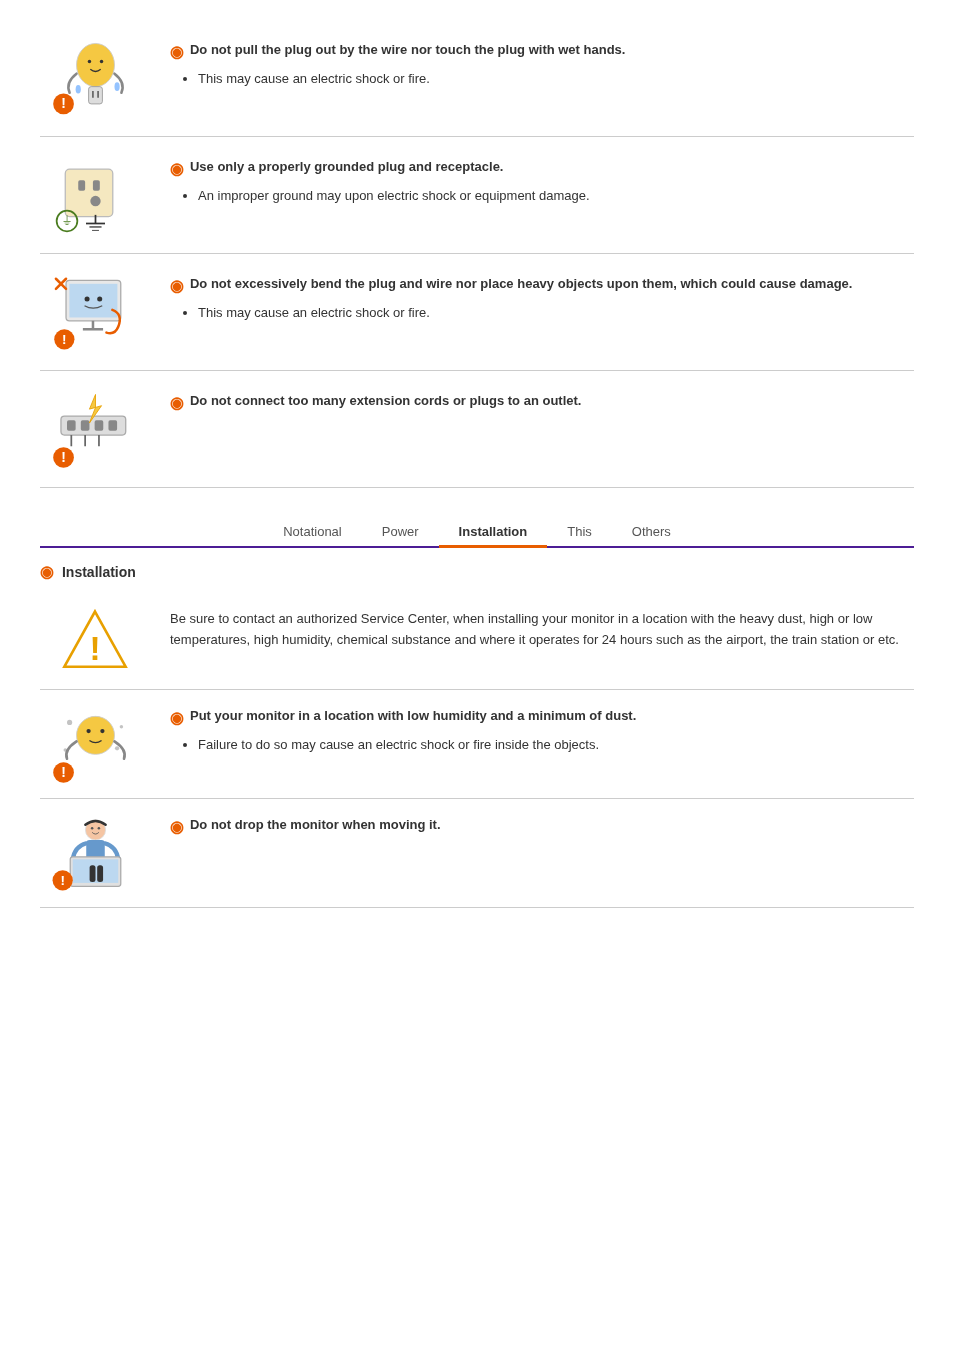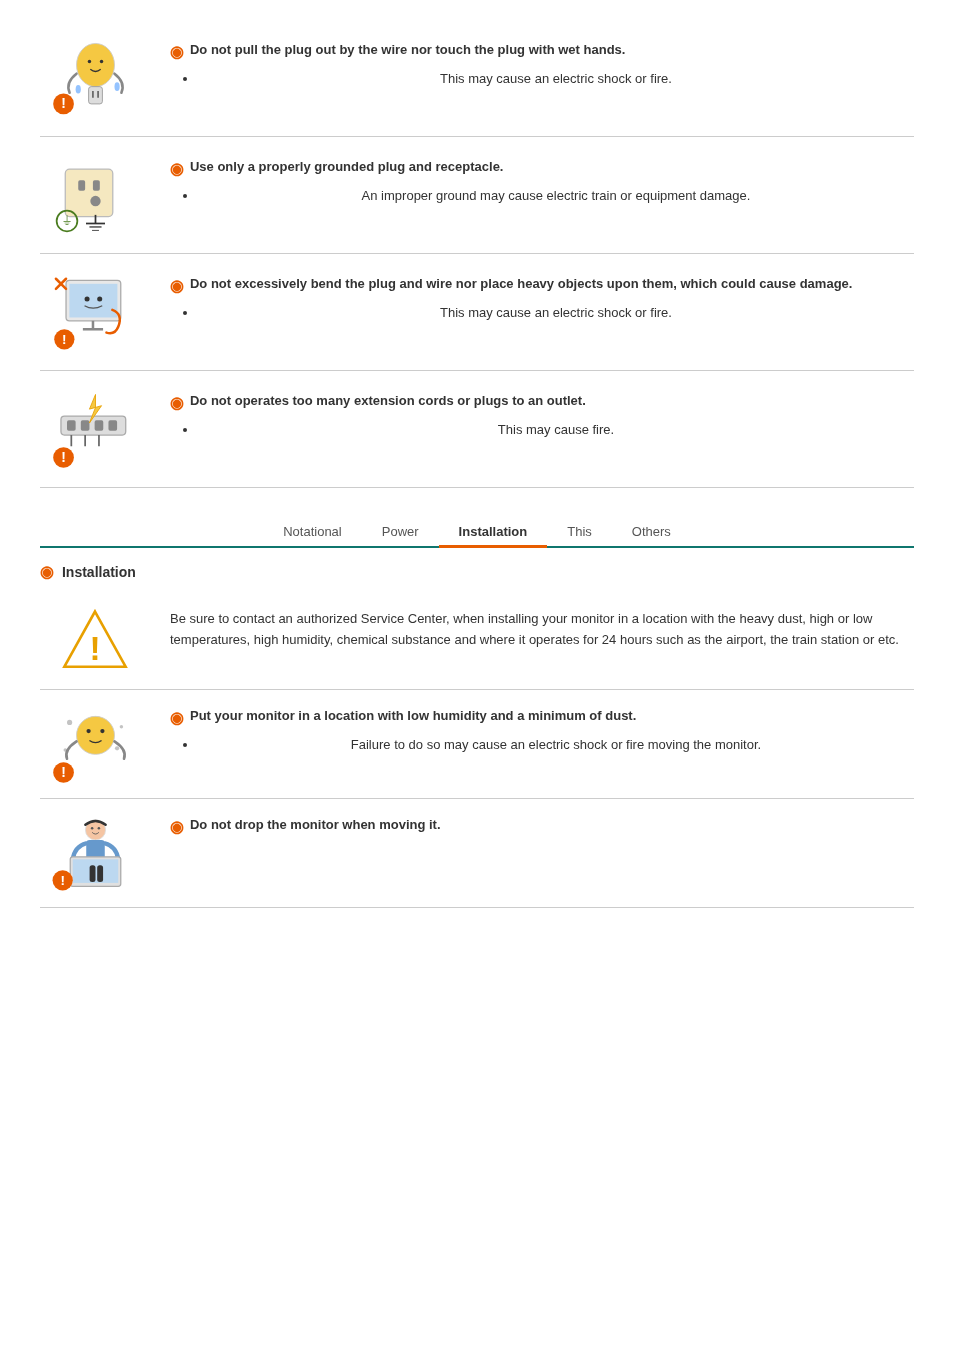--- a/index.html
+++ b/index.html
@@ -56,36 +56,35 @@
 
     .content-area ul {
       margin-left: 28px;
       margin-top: 4px;
     }
 
     .content-area ul li {
       list-style: disc;
       margin-bottom: 4px;
       line-height: 1.5;
-      text-align: center;
     }
 
     
     .illus {
       width: 95px;
       height: 80px;
     }
 
     
     .nav-bar {
       display: flex;
       justify-content: center;
       align-items: flex-start;
       margin: 30px 0 10px 0;
-      border-bottom: 2px solid #0f766e;
+      border-bottom: 2px solid #4c1d95;
       padding-bottom: 0;
     }
 
     .nav-bar .nav-tab {
       padding: 6px 20px;
       font-size: 13px;
       color: #555;
       cursor: pointer;
       border-bottom: 3px solid transparent;
       margin-bottom: -2px;
@@ -205,21 +204,21 @@
           <circle cx="22" cy="75" r="12" fill="none" stroke="#4a7c1f" stroke-width="2"></circle>
           <text x="22" y="80" text-anchor="middle" font-size="14" fill="#4a7c1f">⏚</text>
         </svg>
       </div>
       <div class="content-area">
         <div class="title">
           <span class="circle-icon">◉</span>
           <span>Use only a properly grounded plug and receptacle.</span>
         </div>
         <ul>
-          <li>An improper ground may cause electric train or equipment damage.</li>
+          <li>An improper ground may upon electric shock or equipment damage.</li>
         </ul>
       </div>
     </div>
 
     <div class="safety-section">
       <div class="icon-area">
         <svg class="illus" viewBox="0 0 110 95">
 
           <rect x="20" y="10" width="65" height="48" rx="4" fill="#e8e8e8" stroke="#aaa" stroke-width="1.5"></rect>
           <rect x="24" y="14" width="57" height="40" fill="#bcd8f0"></rect>
@@ -268,25 +267,22 @@
           <line x1="43" y1="52" x2="43" y2="65" stroke="#666" stroke-width="2"></line>
           <line x1="59" y1="52" x2="59" y2="65" stroke="#666" stroke-width="2"></line>
 
           <circle cx="18" cy="78" r="12" fill="#e85d00"></circle>
           <text x="18" y="83" text-anchor="middle" font-weight="bold" font-size="16" fill="white">!</text>
         </svg>
       </div>
       <div class="content-area">
         <div class="title">
           <span class="circle-icon">◉</span>
-          <span>Do not operates too many extension cords or plugs to an outlet.</span>
+          <span>Do not connect too many extension cords or plugs to an outlet.</span>
         </div>
-        <ul>
-          <li>This may cause fire.</li>
-        </ul>
       </div>
     </div>
 
   </div>
 
   <div class="nav-bar">
     <div class="nav-tab">Notational</div>
     <div class="nav-tab">Power</div>
     <div class="nav-tab active">Installation</div>
     <div class="nav-tab">This</div>
@@ -330,21 +326,21 @@
         <circle cx="18" cy="78" r="12" fill="#e85d00"></circle>
         <text x="18" y="83" text-anchor="middle" font-weight="bold" font-size="16" fill="white">!</text>
       </svg>
     </div>
     <div class="content-area">
       <div class="title">
         <span class="circle-icon">◉</span>
         <span>Put your monitor in a location with low humidity and a minimum of dust.</span>
       </div>
       <ul>
-        <li>Failure to do so may cause an electric shock or fire moving the monitor.</li>
+        <li>Failure to do so may cause an electric shock or fire inside the objects.</li>
       </ul>
     </div>
   </div>
 
   <div class="install-section">
     <div class="icon-area">
       <svg class="illus" viewBox="0 0 110 95">
 
         <circle cx="55" cy="20" r="12" fill="#f5c5a3" stroke="#ddd" stroke-width="1"></circle>
         <circle cx="51" cy="18" r="1.5" fill="#555"></circle>

